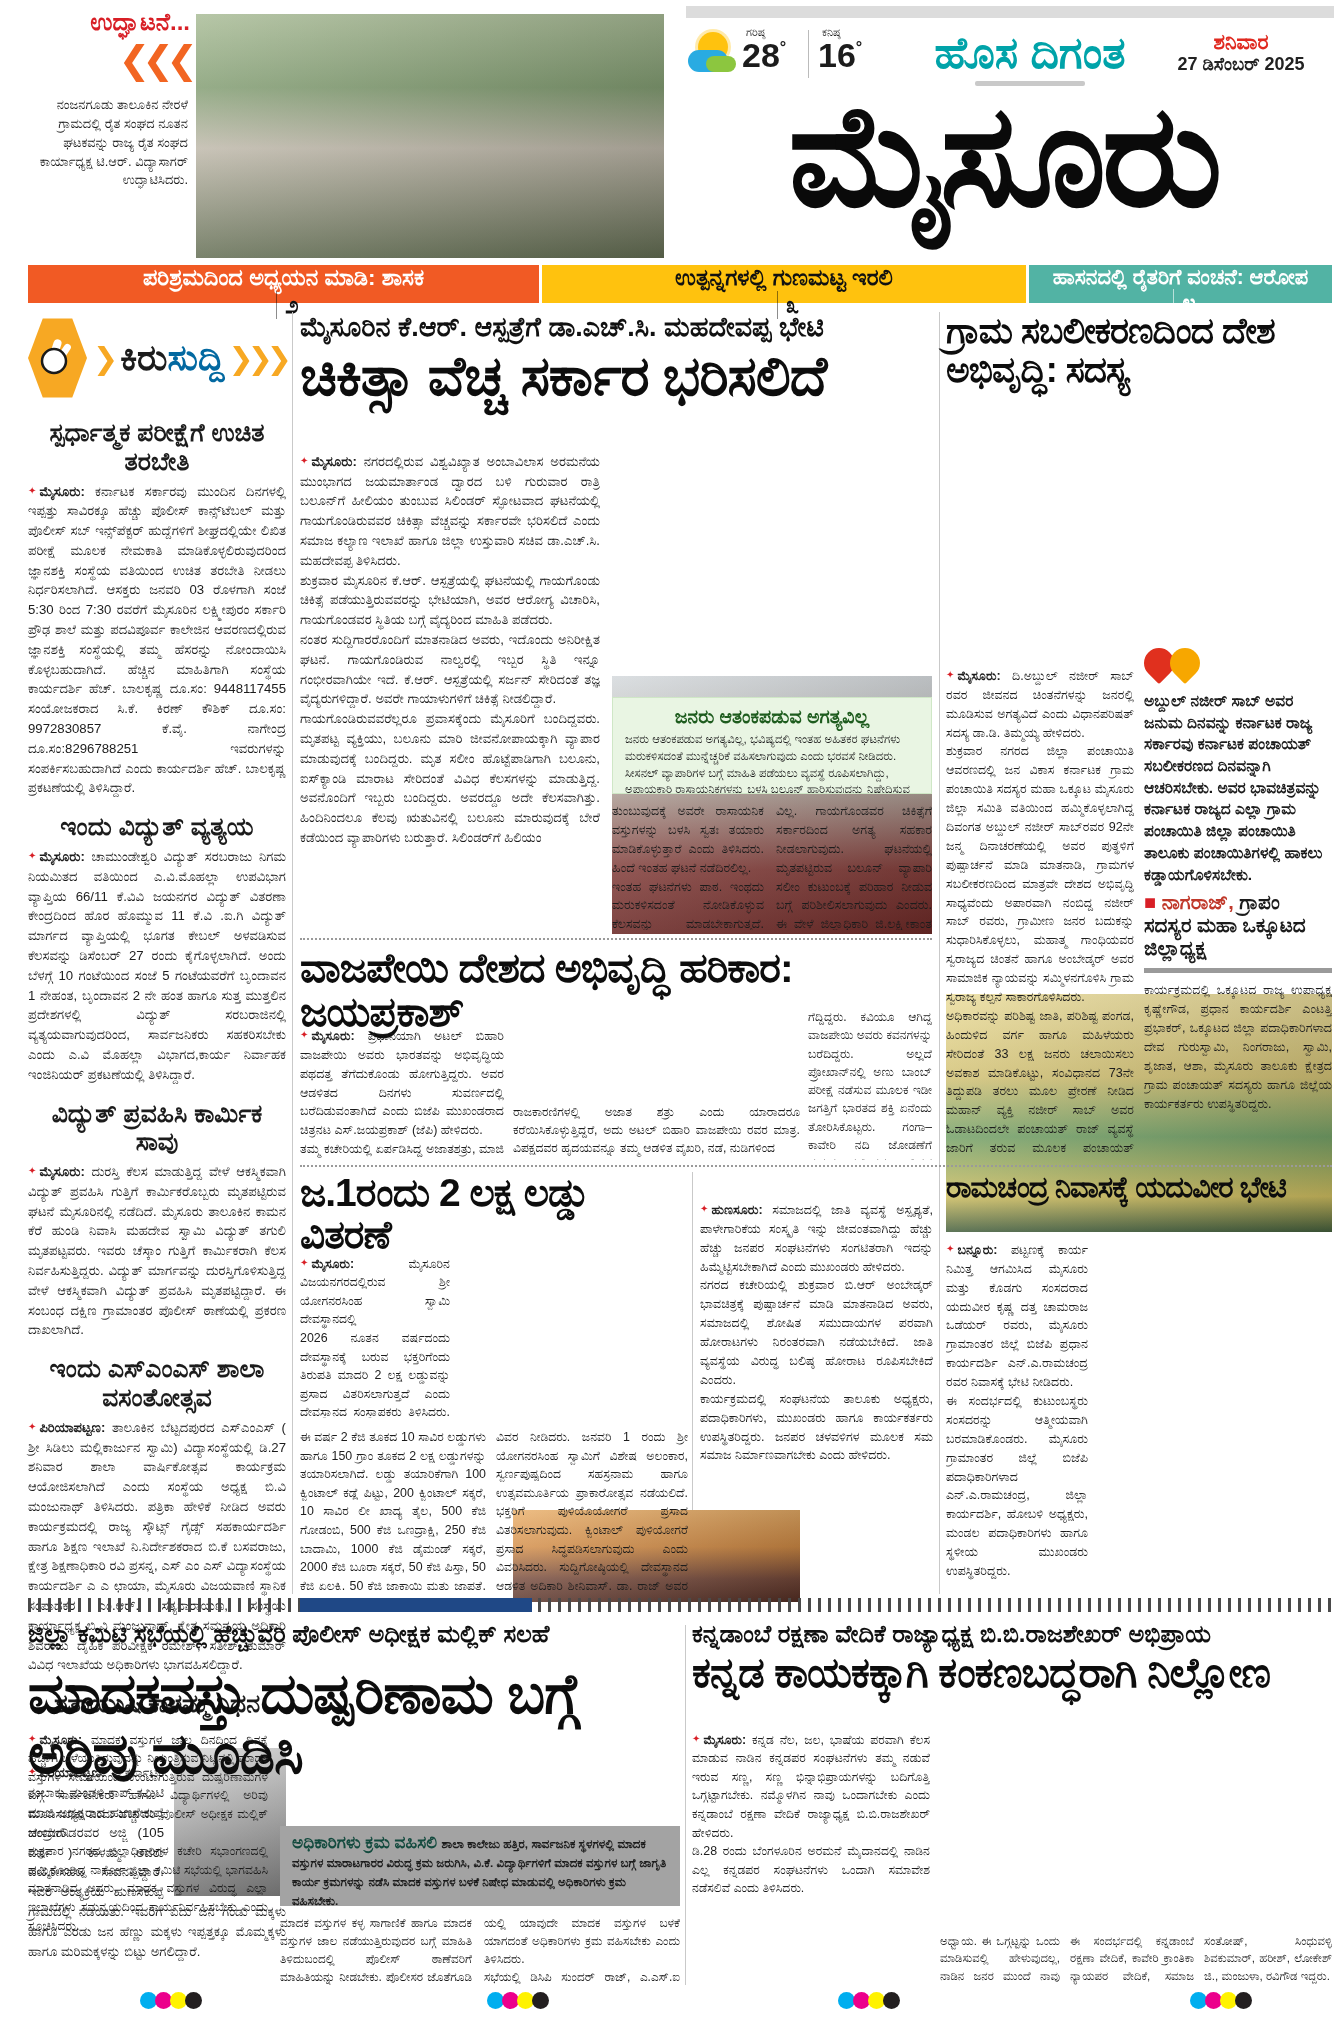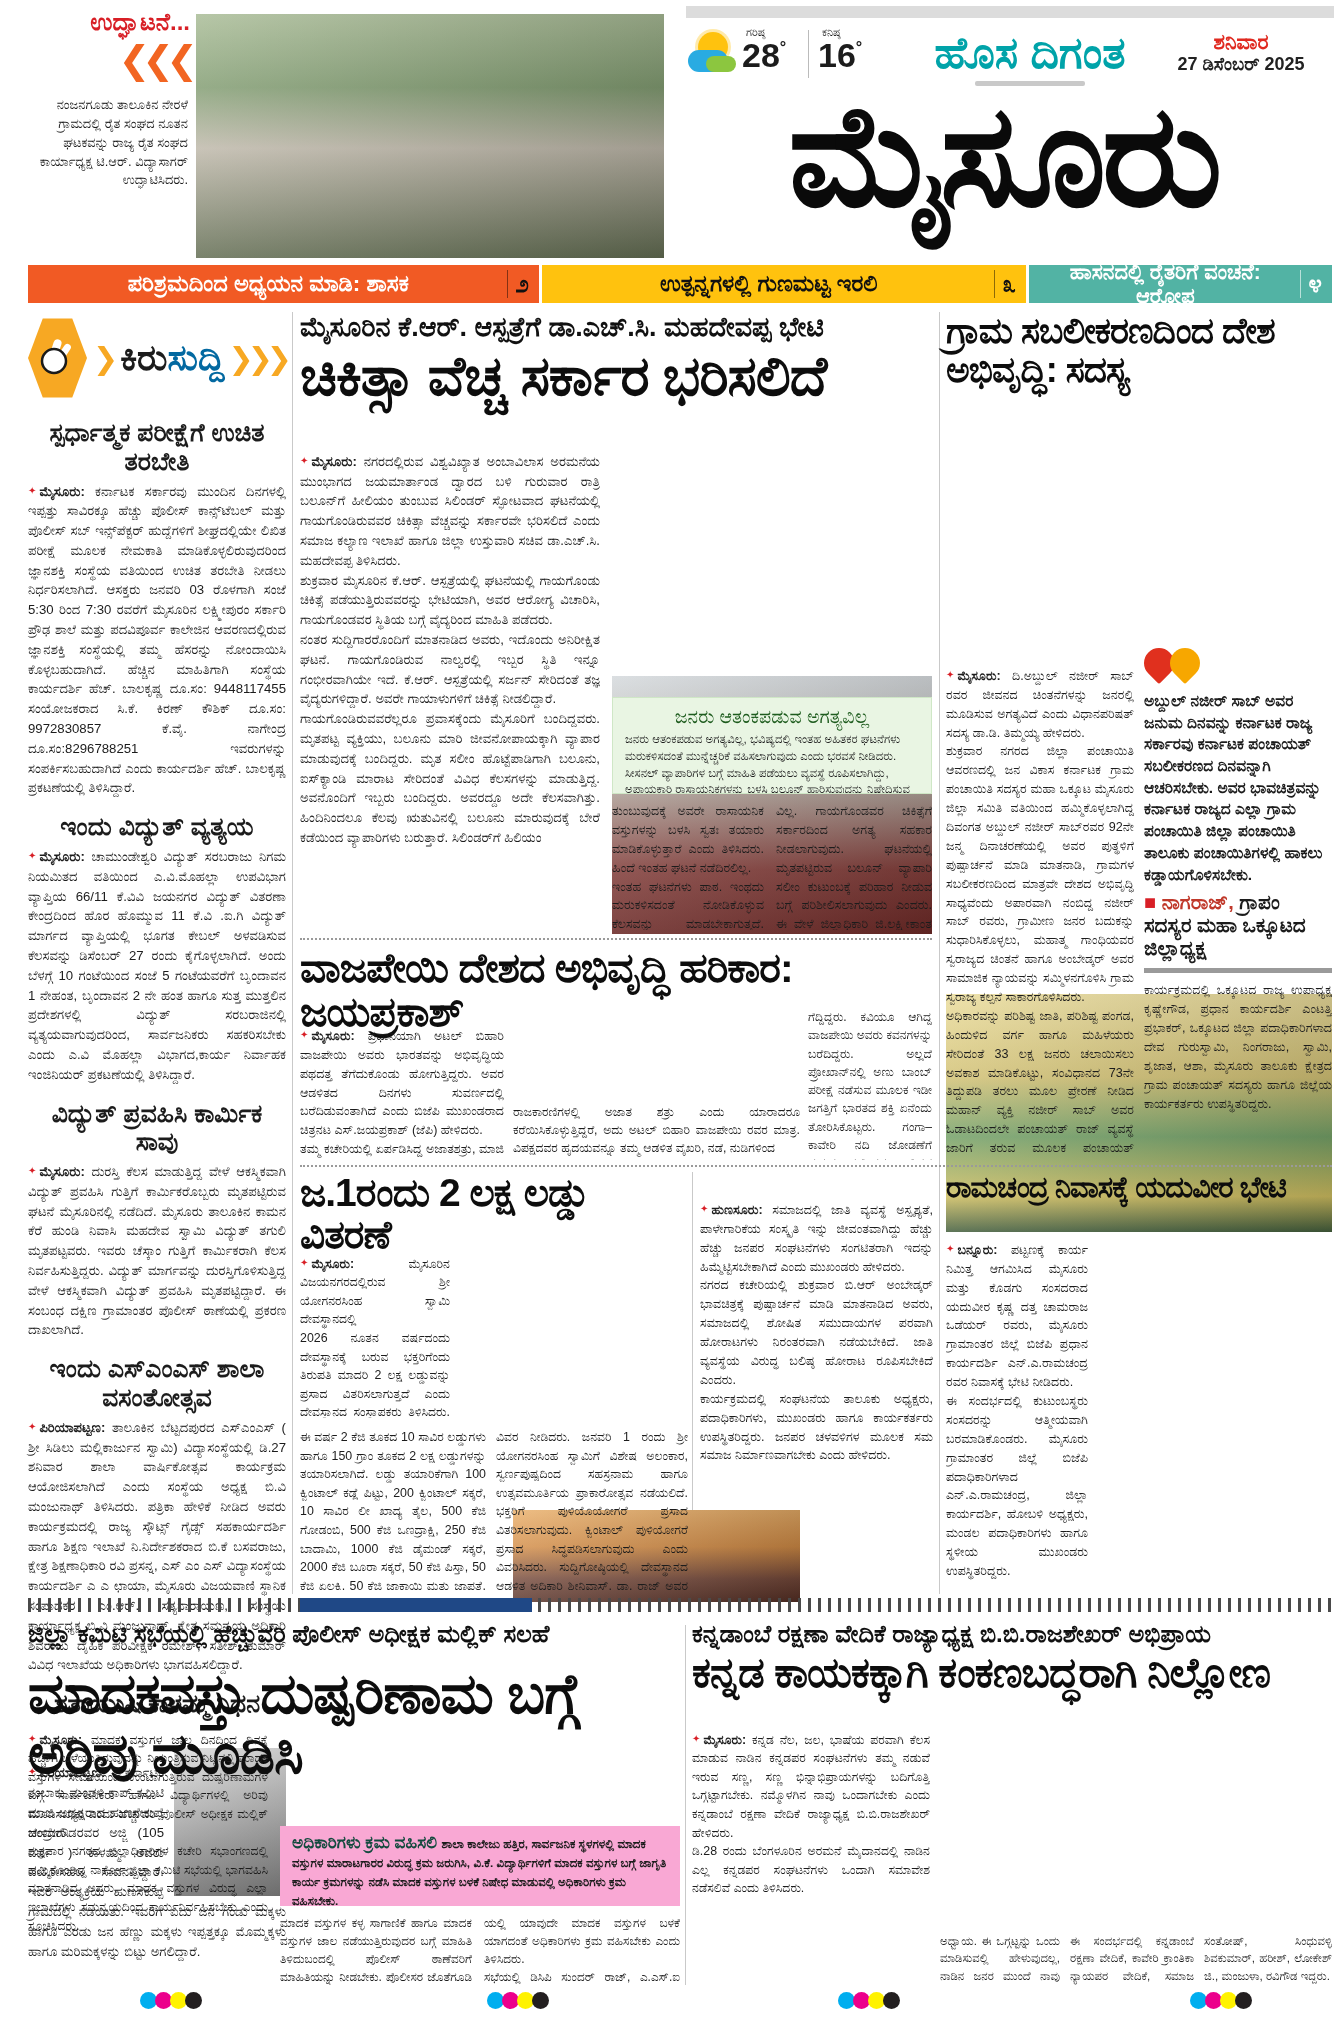--- a/index.html
+++ b/index.html
@@ -16,25 +16,25 @@
   .ph-b{background:linear-gradient(180deg,#cfd4d8 0%,#b9b3a8 40%,#8d3f3b 75%,#7c2f2c 100%);}
   .ph-c{background:linear-gradient(180deg,#e8d88f 0%,#d9c66f 35%,#76a968 60%,#e5d268 85%,#4c6b45 100%);}
   .ph-d{background:linear-gradient(180deg,#e8a75a 0%,#d98c3f 40%,#7a4a3a 75%,#5d3328 100%);}
   .ph-i{background:linear-gradient(180deg,#d8d8d8 0%,#bdbdbd 40%,#8f8f8f 100%);}
   .kicker{font-weight:bold;color:#111;}
   .headline{font-weight:900;color:#0d0d0d;line-height:1.08;letter-spacing:-1px;}
   .body-txt{font-size:13.2px;line-height:1.5;white-space:pre-line;}
   .dateline{font-weight:bold;}
   .star-ic{color:#d81f26;font-size:10px;vertical-align:2px;margin-right:3px;}
   .brief h3{margin:14px 0 6px;text-align:center;font-size:25px;line-height:1.15;font-weight:900;}
-  .teaser-bar{display:flex;align-items:center;height:38px;font-weight:bold;font-size:22.5px;padding:0 10px;box-sizing:border-box;}
+  .teaser-bar{display:flex;align-items:center;height:38px;font-weight:bold;font-size:22.5px;padding:0 10px;box-sizing:border-box;flex-direction:column;}
   .teaser-text{flex:1;text-align:center;}
   .pgnum{font-weight:900;border-left:1.5px solid rgba(0,0,0,.45);padding-left:8px;margin-left:8px;font-size:24px;}
   .greenbox{background:#e9f5e3;border:1px solid #cfe7c6;padding:8px 12px;box-sizing:border-box;}
-  .tealbox{background:#f9a8d4;padding:7px 12px;box-sizing:border-box;}
+  .tealbox{background:#a3a3a3;padding:7px 12px;box-sizing:border-box;}
   .hatch{background:repeating-linear-gradient(90deg,#4a4a4a 0 3px,transparent 3px 10px);}
   .quote-mark{display:inline-block;width:30px;height:30px;border-radius:50% 50% 2px 50%;transform:rotate(45deg);}
   .cmyk span{display:inline-block;width:17px;height:17px;border-radius:50%;margin-right:-2px;}
   .cap{font-size:12.3px;line-height:1.45;}
 </style>
 </head>
 <body>
 
 <div id="page">
 
@@ -142,21 +142,21 @@
     <div class="headline" style="font-size:55px;margin-top:4px;">ಚಿಕಿತ್ಸಾ ವೆಚ್ಚ ಸರ್ಕಾರ ಭರಿಸಲಿದೆ</div>
   </div>
   <div class="abs body-txt jus" style="left:300px;top:432px;width:300px;height:498px;overflow:hidden;">
     <span class="star-ic">✦</span><b class="dateline">ಮೈಸೂರು:</b> <span>ನಗರದಲ್ಲಿರುವ ವಿಶ್ವವಿಖ್ಯಾತ ಅಂಬಾವಿಲಾಸ ಅರಮನೆಯ ಮುಂಭಾಗದ ಜಯಮಾರ್ತಾಂಡ ದ್ವಾರದ ಬಳಿ ಗುರುವಾರ ರಾತ್ರಿ ಬಲೂನ್‌ಗೆ ಹೀಲಿಯಂ ತುಂಬುವ ಸಿಲಿಂಡರ್ ಸ್ಫೋಟವಾದ ಘಟನೆಯಲ್ಲಿ ಗಾಯಗೊಂಡಿರುವವರ ಚಿಕಿತ್ಸಾ ವೆಚ್ಚವನ್ನು ಸರ್ಕಾರವೇ ಭರಿಸಲಿದೆ ಎಂದು ಸಮಾಜ ಕಲ್ಯಾಣ ಇಲಾಖೆ ಹಾಗೂ ಜಿಲ್ಲಾ ಉಸ್ತುವಾರಿ ಸಚಿವ ಡಾ.ಎಚ್.ಸಿ. ಮಹದೇವಪ್ಪ ತಿಳಿಸಿದರು.
 ಶುಕ್ರವಾರ ಮೈಸೂರಿನ ಕೆ.ಆರ್. ಆಸ್ಪತ್ರೆಯಲ್ಲಿ ಘಟನೆಯಲ್ಲಿ ಗಾಯಗೊಂಡು ಚಿಕಿತ್ಸೆ ಪಡೆಯುತ್ತಿರುವವರನ್ನು ಭೇಟಿಯಾಗಿ, ಅವರ ಆರೋಗ್ಯ ವಿಚಾರಿಸಿ, ಗಾಯಗೊಂಡವರ ಸ್ಥಿತಿಯ ಬಗ್ಗೆ ವೈದ್ಯರಿಂದ ಮಾಹಿತಿ ಪಡೆದರು.
 ನಂತರ ಸುದ್ದಿಗಾರರೊಂದಿಗೆ ಮಾತನಾಡಿದ ಅವರು, ಇದೊಂದು ಅನಿರೀಕ್ಷಿತ ಘಟನೆ. ಗಾಯಗೊಂಡಿರುವ ನಾಲ್ವರಲ್ಲಿ ಇಬ್ಬರ ಸ್ಥಿತಿ ಇನ್ನೂ ಗಂಭೀರವಾಗಿಯೇ ಇದೆ. ಕೆ.ಆರ್. ಆಸ್ಪತ್ರೆಯಲ್ಲಿ ಸರ್ಜನ್ ಸೇರಿದಂತೆ ತಜ್ಞ ವೈದ್ಯರುಗಳಿದ್ದಾರೆ. ಅವರೇ ಗಾಯಾಳುಗಳಿಗೆ ಚಿಕಿತ್ಸೆ ನೀಡಲಿದ್ದಾರೆ.
 ಗಾಯಗೊಂಡಿರುವವರೆಲ್ಲರೂ ಪ್ರವಾಸಕ್ಕೆಂದು ಮೈಸೂರಿಗೆ ಬಂದಿದ್ದವರು. ಮೃತಪಟ್ಟ ವ್ಯಕ್ತಿಯು, ಬಲೂನು ಮಾರಿ ಜೀವನೋಪಾಯಕ್ಕಾಗಿ ವ್ಯಾಪಾರ ಮಾಡುವುದಕ್ಕೆ ಬಂದಿದ್ದರು. ಮೃತ ಸಲೀಂ ಹೊಟ್ಟೆಪಾಡಿಗಾಗಿ ಬಲೂನು, ಐಸ್‌ಕ್ಯಾಂಡಿ ಮಾರಾಟ ಸೇರಿದಂತೆ ವಿವಿಧ ಕೆಲಸಗಳನ್ನು ಮಾಡುತ್ತಿದ್ದ. ಅವನೊಂದಿಗೆ ಇಬ್ಬರು ಬಂದಿದ್ದರು. ಅವರದ್ದೂ ಅದೇ ಕೆಲಸವಾಗಿತ್ತು. ಹಿಂದಿನಿಂದಲೂ ಕೆಲವು ಋತುವಿನಲ್ಲಿ ಬಲೂನು ಮಾರುವುದಕ್ಕೆ ಬೇರೆ ಕಡೆಯಿಂದ ವ್ಯಾಪಾರಿಗಳು ಬರುತ್ತಾರೆ. ಸಿಲಿಂಡರ್‌ಗೆ ಹಿಲಿಯಂ</span>
   </div>
   <div class="abs photo ph-b" style="left:612px;top:432px;width:320px;height:258px;"></div>
   <div class="abs greenbox" style="left:612px;top:697px;width:320px;height:97px;overflow:hidden;">
-    <div style="font-size:19px;font-weight:400;color:#1e5c1e;text-align:center;margin-bottom:3px;">ಜನರು ಆತಂಕಪಡುವ ಅಗತ್ಯವಿಲ್ಲ</div>
+    <div style="font-size:19px;font-weight:700;color:#1e5c1e;text-align:center;margin-bottom:3px;">ಜನರು ಆತಂಕಪಡುವ ಅಗತ್ಯವಿಲ್ಲ</div>
     <div class="cap" style="font-size:11.6px;">ಜನರು ಆತಂಕಪಡುವ ಅಗತ್ಯವಿಲ್ಲ, ಭವಿಷ್ಯದಲ್ಲಿ ಇಂತಹ ಅಹಿತಕರ ಘಟನೆಗಳು ಮರುಕಳಿಸದಂತೆ ಮುನ್ನೆಚ್ಚರಿಕೆ ವಹಿಸಲಾಗುವುದು ಎಂದು ಭರವಸೆ ನೀಡಿದರು. ಸೀಸನಲ್ ವ್ಯಾಪಾರಿಗಳ ಬಗ್ಗೆ ಮಾಹಿತಿ ಪಡೆಯಲು ವ್ಯವಸ್ಥೆ ರೂಪಿಸಲಾಗಿದ್ದು, ಅಪಾಯಕಾರಿ ರಾಸಾಯನಿಕಗಳನ್ನು ಬಳಸಿ ಬಲೂನ್ ಹಾರಿಸುವುದನ್ನು ನಿಷೇಧಿಸುವ ಬಗ್ಗೆಯೂ ಸರ್ಕಾರ ಚಿಂತನೆ ನಡೆಸಿದೆ. ಪ್ರವಾಸಿ ತಾಣಗಳಲ್ಲಿ ಸುರಕ್ಷತೆಯನ್ನು ಖಾತ್ರಿಪಡಿಸುವುದು ಸರ್ಕಾರದ ಆದ್ಯತೆಯಾಗಿದೆ.</div>
   </div>
   <div class="abs body-txt jus" style="left:612px;top:802px;width:152px;height:128px;overflow:hidden;font-size:12.6px;">ತುಂಬುವುದಕ್ಕೆ ಅವರೇ ರಾಸಾಯನಿಕ ವಸ್ತುಗಳನ್ನು ಬಳಸಿ ಸ್ವತಃ ತಯಾರು ಮಾಡಿಕೊಳ್ಳುತ್ತಾರೆ ಎಂದು ತಿಳಿಸಿದರು. ಹಿಂದೆ ಇಂತಹ ಘಟನೆ ನಡೆದಿರಲಿಲ್ಲ.
 ಇಂತಹ ಘಟನೆಗಳು ಪಾಠ. ಇಂಥದು ಮರುಕಳಿಸದಂತೆ ನೋಡಿಕೊಳ್ಳುವ ಕೆಲಸವನ್ನು ಮಾಡಬೇಕಾಗುತ್ತದೆ. ಪ್ರವಾಸಿ ತಾಣಗಳಲ್ಲಿ ಹೆಚ್ಚಿನ ನಿಗಾ ವಹಿಸಬೇಕಾಗುತ್ತದೆ. ಇಂತಹ ಘಟನೆಗಳು ನಡೆದಾಗ ಎನ್‌ಐಎ ಸಹಜವಾಗಿಯೇ ಮಾಹಿತಿ ಪಡೆದುಕೊಳ್ಳುತ್ತದೆ. ಅವರು ತನಿಖೆ ನಡೆಸಲಿ. ನಮ್ಮದೇನೂ ಅಭ್ಯಂತರ</div>
   <div class="abs body-txt jus" style="left:776px;top:802px;width:156px;height:128px;overflow:hidden;font-size:12.6px;">ವಿಲ್ಲ. ಗಾಯಗೊಂಡವರ ಚಿಕಿತ್ಸೆಗೆ ಸರ್ಕಾರದಿಂದ ಅಗತ್ಯ ಸಹಕಾರ ನೀಡಲಾಗುವುದು. ಘಟನೆಯಲ್ಲಿ ಮೃತಪಟ್ಟಿರುವ ಬಲೂನ್ ವ್ಯಾಪಾರಿ ಸಲೀಂ ಕುಟುಂಬಕ್ಕೆ ಪರಿಹಾರ ನೀಡುವ ಬಗ್ಗೆ ಪರಿಶೀಲಿಸಲಾಗುವುದು ಎಂದರು. ಈ ವೇಳೆ ಜಿಲ್ಲಾಧಿಕಾರಿ ಜಿ.ಲಕ್ಷ್ಮೀಕಾಂತ ರೆಡ್ಡಿ, ಮೈಸೂರು ನಗರ ಪೊಲೀಸ್ ಆಯುಕ್ತ ಸೀಮಾ ಲಾಟ್ಕರ್, ಕೆ.ಆರ್. ಆಸ್ಪತ್ರೆಯ ಡೀನ್ ಡಾ.ದಾಕ್ಷಾಯಿಣಿ, ಕೆಪಿಸಿಸಿ ವಕ್ತಾರ ಎಂ.ಲಕ್ಷ್ಮಣ ಹಾಜರಿದ್ದರು.</div>
 
   <div class="dotted" style="left:300px;top:938px;width:632px;"></div>
 
   <div class="abs" style="left:300px;top:946px;width:632px;">
     <div class="headline" style="font-size:41px;">ವಾಜಪೇಯಿ ದೇಶದ ಅಭಿವೃದ್ಧಿ ಹರಿಕಾರ: ಜಯಪ್ರಕಾಶ್</div>

